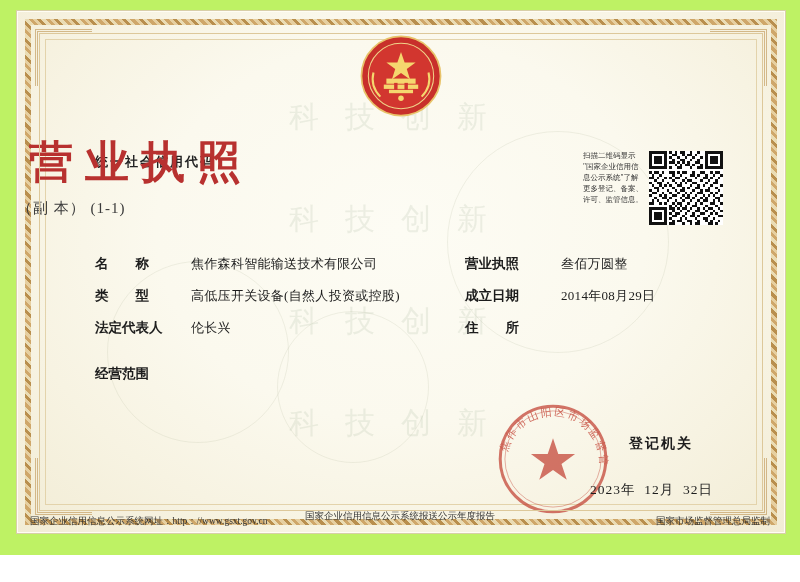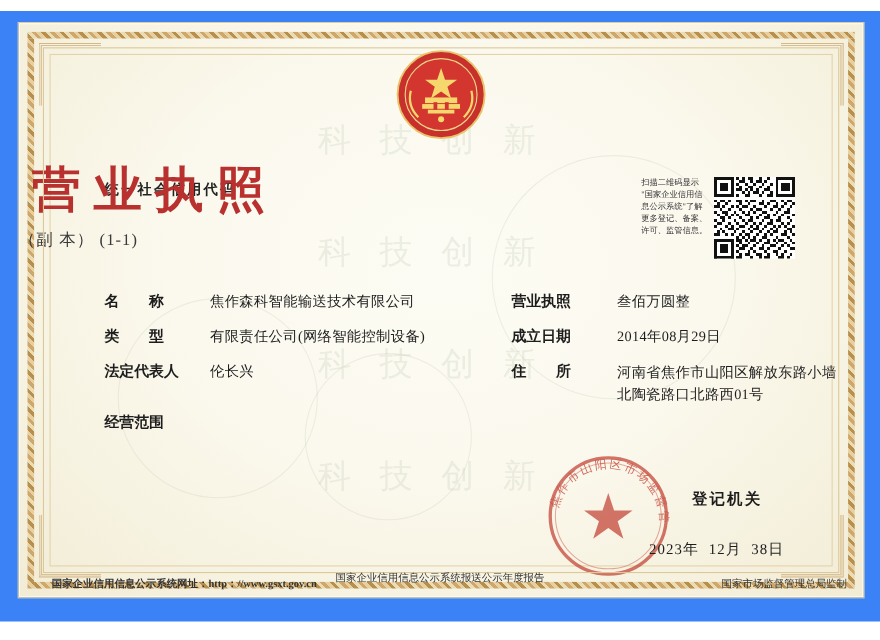--- a/index.html
+++ b/index.html
@@ -11,22 +11,21 @@
     width: 800px;
     height: 582px;
     font-family: "Liberation Serif", serif;
     overflow: hidden;
   }
 
   .page {
     position: relative;
     width: 800px;
     height: 555px;
-    background: #3b82f6;
-    margin-top: 10px;
+    background: #bef264;
   }
 
   
   .cert {
     position: absolute;
     left: 16px;
     top: 10px;
     width: 768px;
     height: 522px;
     background:
@@ -270,23 +269,22 @@
   .footer {
     position: absolute;
     left: 0; right: 0;
     bottom: 8px;
     height: 40px;
     font-size: 9.5px;
     color: #333;
   }
   .footer-left {
     position: absolute;
-    left: 47px;
+    left: 30px;
     top: 8px;
-    font-weight: bold;
   }
   .footer-center {
     position: absolute;
     left: 50%;
     transform: translateX(-50%);
     top: 2px;
     text-align: center;
     line-height: 1.6;
     white-space: nowrap;
   }
@@ -591,36 +589,35 @@
         <div class="lbl-r">
           <span>营业执照</span>
         </div>
         <div class="val-r">叁佰万圆整</div>
       </div>
 
       <div class="row" style="height:30px;">
         <div class="lbl">
           <span>类　　型</span>
         </div>
-        <div class="val">有限责任公司(网络智能控制设备)</div>
+        <div class="val">高低压开关设备(自然人投资或控股)</div>
         <div class="lbl-r">
           <span>成立日期</span>
         </div>
         <div class="val-r">2014年08月29日</div>
       </div>
 
       <div class="row" style="height:44px;">
         <div class="lbl">
           <span>法定代表人</span>
         </div>
         <div class="val">伦长兴</div>
         <div class="lbl-r">
           <span>住　　所</span>
         </div>
-        <div class="val-r multi" style="width:200px;">河南省焦作市山阳区解放东路小墙北陶瓷路口北路西01号</div>
       </div>
 
       <div class="row" style="height:100px;">
         <div class="lbl">
           <span>经营范围</span>
         </div>
       </div>
 
     </div>
 
@@ -636,21 +633,21 @@
         <text font-family="Liberation Serif, serif" font-size="11.5" fill="#c0392b" opacity="0.9" letter-spacing="2.2">
           <textPath href="#sealArcText" startOffset="7%">焦作市山阳区市场监督管理局</textPath>
         </text>
       </svg>
     </div>
 
     <div class="registry">登记机关</div>
     <div class="date-line">
       <span>2023</span><span>年</span>
       &nbsp;<span>12</span><span>月</span>
-      &nbsp;<span>38</span><span>日</span>
+      &nbsp;<span>32</span><span>日</span>
     </div>
 
   </div>
 
   <div class="footer">
     <div class="footer-left">国家企业信用信息公示系统网址：http：//www.gsxt.gov.cn</div>
     <div class="footer-center">
       <div>国家企业信用信息公示系统报送公示年度报告</div>
     </div>
     <div class="footer-right">国家市场监督管理总局监制</div>

